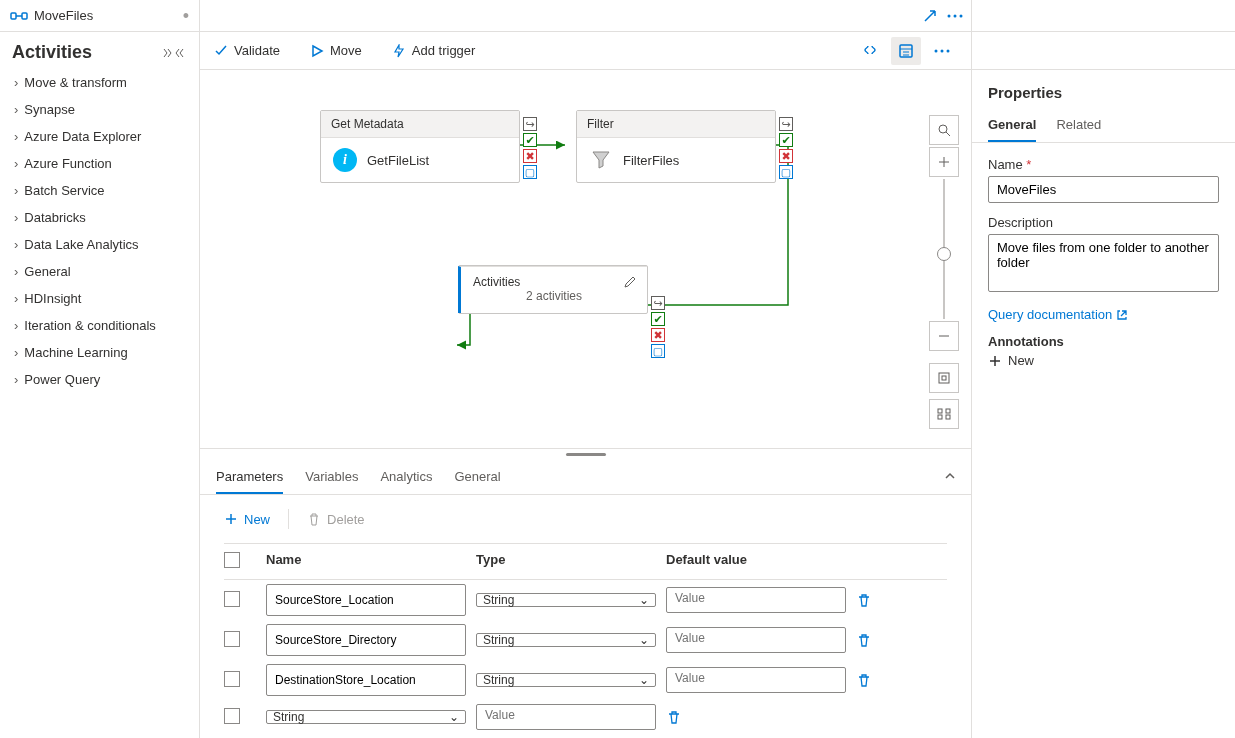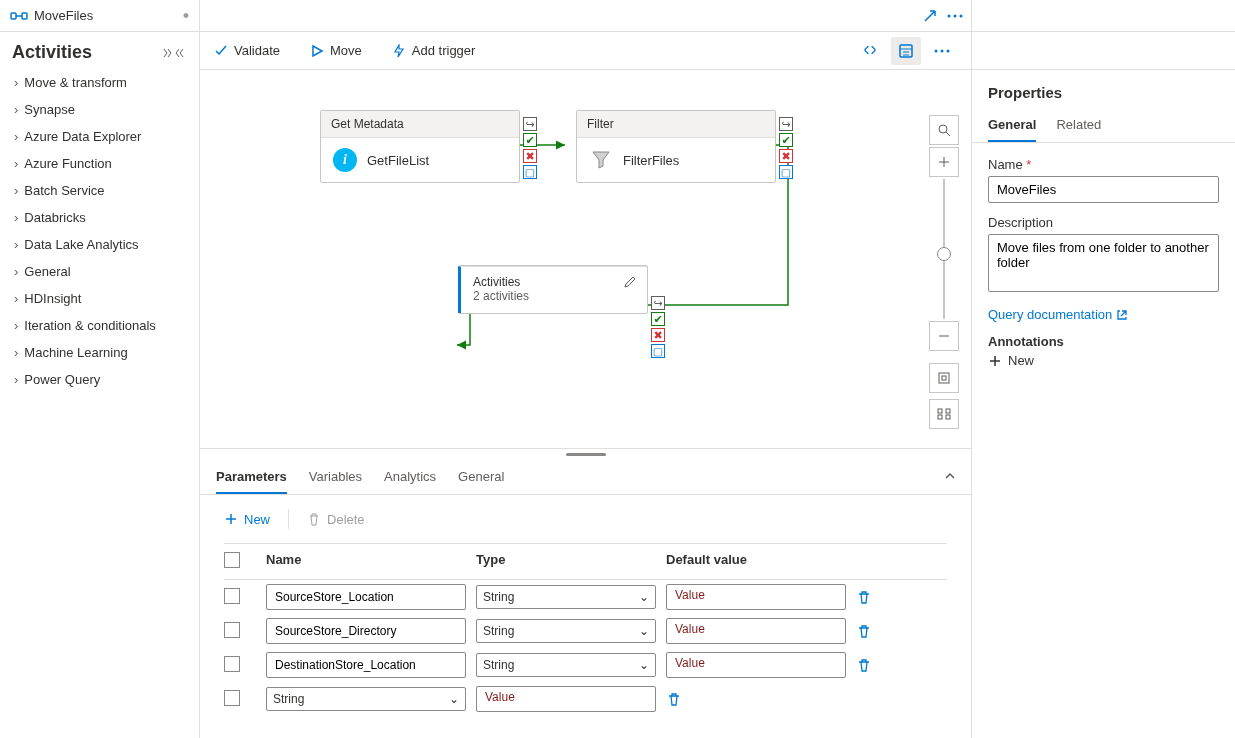--- a/index.html
+++ b/index.html
@@ -51,49 +51,49 @@
   .info-circle{width:24px;height:24px;border-radius:50%;background:#00b7f4;color:#fff;display:flex;align-items:center;justify-content:center;font-weight:bold;font-style:italic;font-family:Georgia,serif;font-size:14px;flex:none;}
   .filter-ico{width:24px;height:24px;flex:none;}
   .foreach-ico{width:24px;height:24px;flex:none;color:#0078d4;}
   .node-side{position:absolute;right:-18px;top:6px;display:flex;flex-direction:column;gap:2px;}
   .node-side span{width:14px;height:14px;display:flex;align-items:center;justify-content:center;font-size:11px;border:1px solid;background:#fff;}
   .ns-link{border-color:#8a8886;color:#605e5c;}
   .ns-ok{border-color:var(--green);color:var(--green);}
   .ns-err{border-color:var(--red);color:var(--red);}
   .ns-wait{border-color:var(--blue);color:var(--blue);}
   .foreach-extra{border-top:1px solid #e1dfdd;padding:8px 12px 10px 12px;font-size:12px;position:relative;border-left:3px solid var(--blue);margin-left:-1px;}
-  .foreach-extra .sub{color:var(--muted);font-size:12px;}
+  .foreach-extra .sub{color:var(--muted);font-size:12px;text-align:center;}
   .foreach-extra .pencil{position:absolute;right:10px;top:8px;color:var(--muted);}
   svg.arrows{position:absolute;top:0;left:0;pointer-events:none;}
   
   .canvas-tools{position:absolute;right:12px;top:45px;display:flex;flex-direction:column;align-items:center;gap:2px;}
   .ct-btn{width:30px;height:30px;border:1px solid #c8c6c4;background:#fff;display:flex;align-items:center;justify-content:center;color:#605e5c;cursor:pointer;}
   .ct-slider{width:30px;height:140px;position:relative;border-left:none;display:flex;flex-direction:column;align-items:center;}
   .ct-slider .track{height:100%;width:2px;background:#c8c6c4;}
   .ct-slider .thumb{position:absolute;top:68px;left:8px;width:14px;height:14px;border-radius:50%;border:1px solid #8a8886;background:#fff;}
   
   .detail{border-top:1px solid var(--border);flex:0 0 290px;display:flex;flex-direction:column;}
   .detail-grip{height:10px;display:flex;align-items:center;justify-content:center;}
   .detail-grip .bar{width:40px;height:3px;background:#8a8886;border-radius:2px;}
   .detail-tabs{display:flex;gap:22px;padding:0 16px;border-bottom:1px solid var(--border);position:relative;}
   .detail-tabs .dtab{padding:10px 0 8px 0;font-size:13px;cursor:pointer;color:var(--muted);}
-  .detail-tabs .dtab.active{color:var(--text);border-bottom:2px solid var(--blue);font-weight:700;}
+  .detail-tabs .dtab.active{color:var(--text);border-bottom:2px solid var(--blue);font-weight:400;}
   .detail-tabs .collapse-caret{position:absolute;right:14px;top:10px;color:var(--muted);}
   .param-toolbar{display:flex;gap:18px;padding:14px 24px;align-items:center;}
   .param-toolbar .pbtn{display:flex;align-items:center;gap:6px;font-size:13px;cursor:pointer;}
   .param-toolbar .pbtn.new{color:var(--blue);}
   .param-toolbar .pbtn.del{color:#a19f9d;}
   .param-toolbar .divider{width:1px;height:20px;background:#e1dfdd;}
   .param-table{width:calc(100% - 48px);margin:0 24px;}
   .pt-head{display:grid;grid-template-columns:32px 200px 180px 180px 40px;gap:10px;padding:8px 0;border-top:1px solid var(--border);border-bottom:1px solid var(--border);font-weight:600;}
   .pt-row{display:grid;grid-template-columns:32px 200px 180px 180px 40px;gap:10px;align-items:center;padding:4px 0;}
   .chk{width:16px;height:16px;border:1px solid #8a8886;display:inline-block;}
-  .txtcell{height:26px;border:1px solid #8a8886;border-radius:2px;padding:3px 8px;font-size:12px;width:100%;}
-  .selcell{height:24px;border:1px solid #8a8886;border-radius:2px;padding:3px 6px;font-size:12px;display:flex;align-items:center;justify-content:space-between;}
-  .valcell{height:26px;border:1px solid #8a8886;border-radius:2px;padding:3px 8px;font-size:12px;color:#7f1d1d;}
+  .txtcell{height:32px;border:1px solid #8a8886;border-radius:2px;padding:3px 8px;font-size:12px;width:100%;}
+  .selcell{height:14px;border:1px solid #8a8886;border-radius:2px;padding:3px 6px;font-size:12px;display:flex;align-items:center;justify-content:space-between;}
+  .valcell{height:26px;border:1px solid #8a8886;border-radius:2px;padding:3px 8px;font-size:12px;color:#737373;}
   .trash{color:var(--blue);cursor:pointer;}
   
   .right{width:264px;border-left:1px solid var(--border);display:flex;flex-direction:column;}
   .right .props-hdr{padding:14px 16px 10px 16px;font-size:15px;font-weight:600;}
   .right .ptabs{display:flex;gap:20px;padding:0 16px;border-bottom:1px solid var(--border);}
   .right .ptab{padding:6px 0 8px 0;font-size:13px;cursor:pointer;color:var(--muted);}
   .right .ptab.active{color:var(--text);border-bottom:2px solid var(--blue);font-weight:600;}
   .right .body{padding:14px 16px;display:flex;flex-direction:column;gap:12px;}
   .right label{font-size:13px;}
   .right .req::after{content:" *";color:var(--red);}

